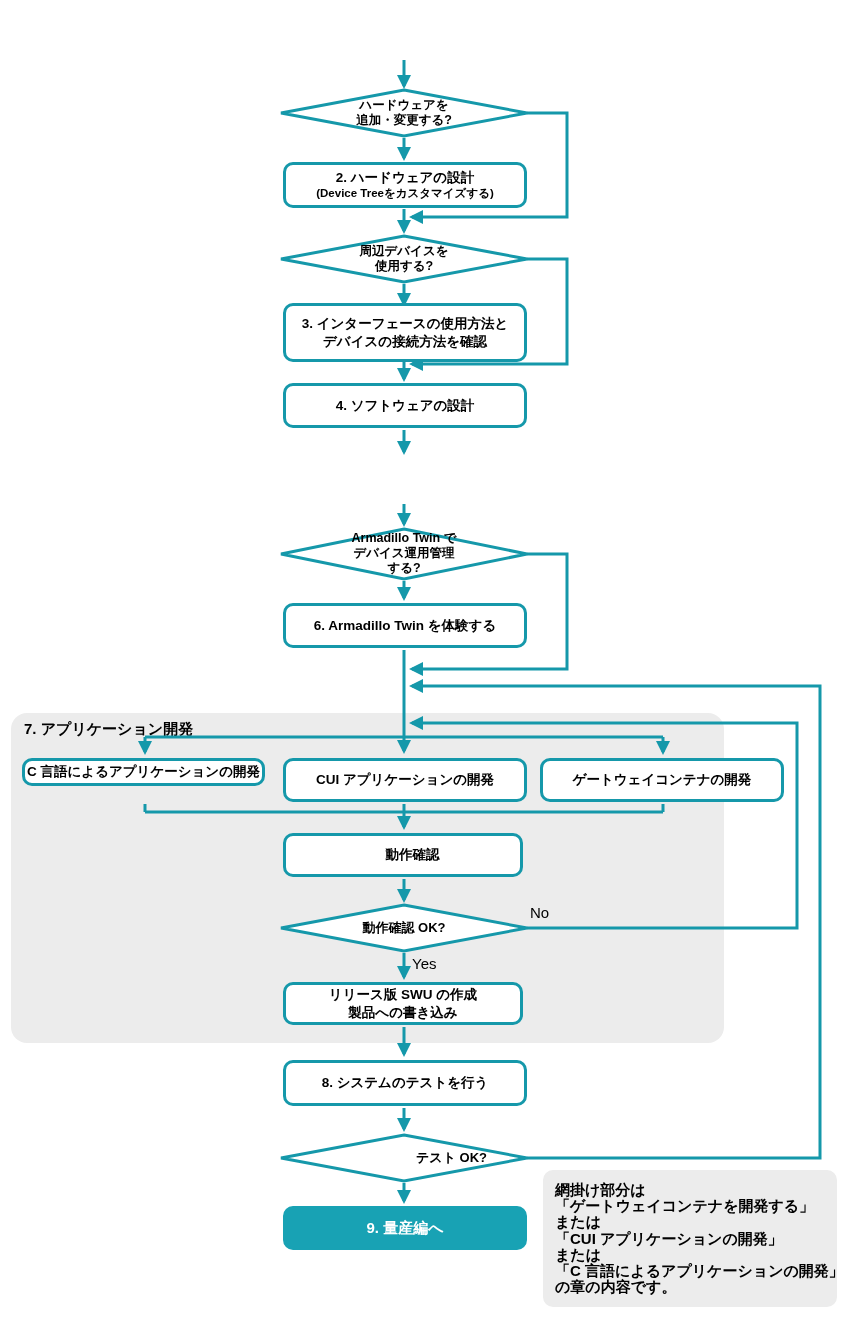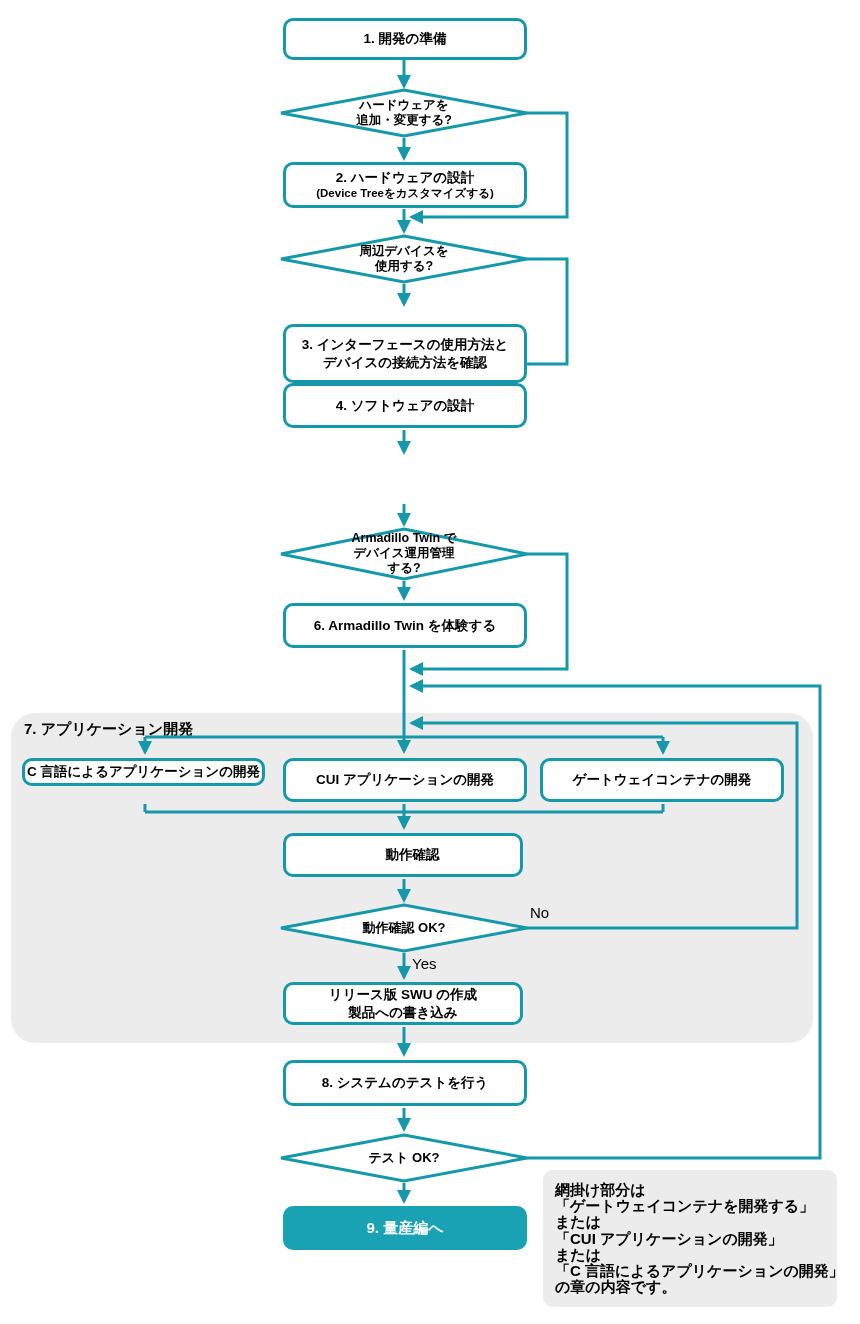--- a/index.html
+++ b/index.html
@@ -5,21 +5,21 @@
   :root{
     --teal:#1598aa;
     --teal-fill:#18a2b4;
     --group-bg:#ececec;
     --note-bg:#ececec;
     --ink:#000000;
   }
   html,body{margin:0;padding:0;background:#ffffff;}
   body{font-family:"Liberation Sans","DejaVu Sans",sans-serif;color:var(--ink);}
   .canvas{position:relative;width:860px;height:1324px;background:#ffffff;overflow:hidden;}
-  .group{position:absolute;left:11px;top:713px;width:802px;height:330px;background:var(--group-bg);border-radius:24px;z-index:0;}
+  .group{position:absolute;left:11px;top:713px;width:713px;height:330px;background:var(--group-bg);border-radius:16px;z-index:0;}
   .group-label{position:absolute;left:13px;top:7px;font-size:15px;font-weight:bold;white-space:nowrap;}
   svg.wires{position:absolute;left:0;top:0;z-index:1;}
   .edge{stroke:var(--teal);stroke-width:3;fill:none;}
   .diamond{fill:#ffffff;stroke:var(--teal);stroke-width:3;}
   .arrowhead{fill:var(--teal);}
   .node{position:absolute;box-sizing:border-box;background:#ffffff;border:3px solid var(--teal);
         border-radius:10px;display:flex;flex-direction:column;align-items:center;justify-content:center;
         text-align:center;font-weight:bold;font-size:13.5px;line-height:1.3;z-index:2;}
   .node .ln{white-space:nowrap;}
   .node .sub{font-size:11.5px;}
@@ -75,30 +75,27 @@
     <path class="edge" d="M404,1108 V1129" marker-end="url(#arr)"></path>
     <path class="edge" d="M404,1183 V1201" marker-end="url(#arr)"></path>
 
     <polygon class="diamond" points="404,90 527,113 404,136 281,113"></polygon>
     <polygon class="diamond" points="404,236 527,259 404,282 281,259"></polygon>
     <polygon class="diamond" points="404,529 527,554 404,579 281,554"></polygon>
     <polygon class="diamond" points="404,905 527,928 404,951 281,928"></polygon>
     <polygon class="diamond" points="404,1135 527,1158 404,1181 281,1158"></polygon>
   </svg>
 
-  <div class="node" style="left:283px;top:18px;width:244px;height:42px;">
-    <div class="ln">1. 開発の準備</div>
-  </div>
 
   <div class="node" style="left:283px;top:162px;width:244px;height:46px;">
     <div class="ln">2. ハードウェアの設計</div>
     <div class="ln sub">(Device Treeをカスタマイズする)</div>
   </div>
 
-  <div class="node" style="left:283px;top:324px;width:244px;height:59px;">
+  <div class="node" style="left:283px;top:303px;width:244px;height:59px;">
     <div class="ln">3. インターフェースの使用方法と</div>
     <div class="ln">デバイスの接続方法を確認</div>
   </div>
 
   <div class="node" style="left:283px;top:383px;width:244px;height:45px;">
     <div class="ln">4. ソフトウェアの設計</div>
   </div>
 
 
   <div class="node" style="left:283px;top:603px;width:244px;height:45px;">
@@ -147,21 +144,21 @@
   <div class="dlabel" style="left:304px;top:531px;width:200px;">
     <div class="ln">Armadillo Twin で</div>
     <div class="ln">デバイス運用管理</div>
     <div class="ln">する?</div>
   </div>
 
   <div class="dlabel" style="left:304px;top:920px;width:200px;font-size:13px;">
     <div class="ln">動作確認 OK?</div>
   </div>
 
-  <div class="dlabel" style="left:304px;top:1150px;width:200px;font-size:13px;">
+  <div class="dlabel" style="left:287px;top:1150px;width:200px;font-size:13px;text-align:right;">
     <div class="ln">テスト OK?</div>
   </div>
 
   <div class="edge-label" style="left:530px;top:904px;">No</div>
   <div class="edge-label" style="left:412px;top:955px;">Yes</div>
 
   <div class="note">
     <div class="ln">網掛け部分は</div>
     <div class="ln">「ゲートウェイコンテナを開発する」</div>
     <div class="ln">または</div>

